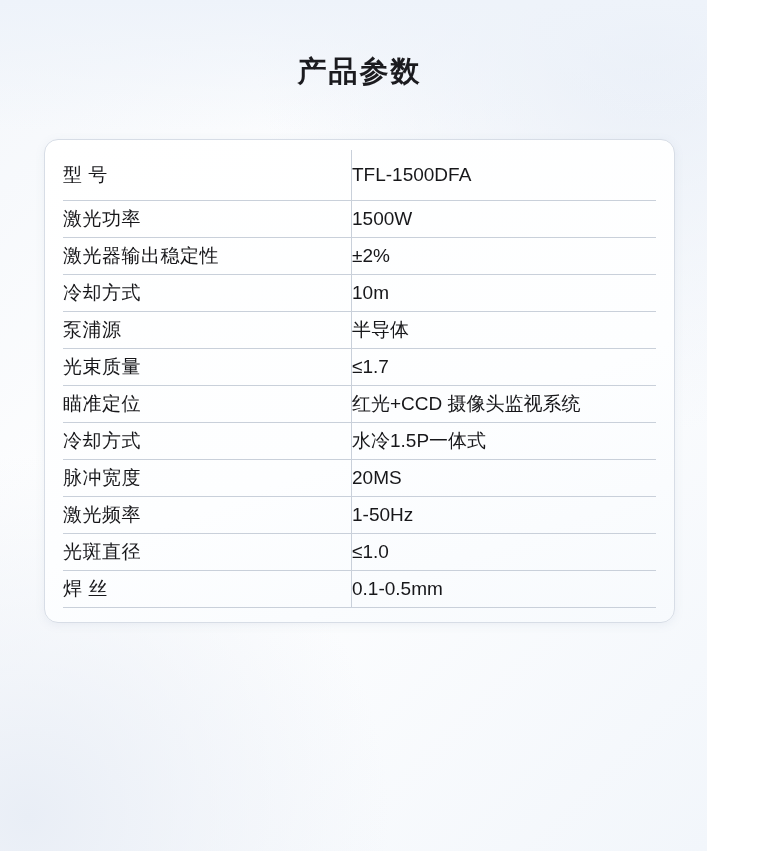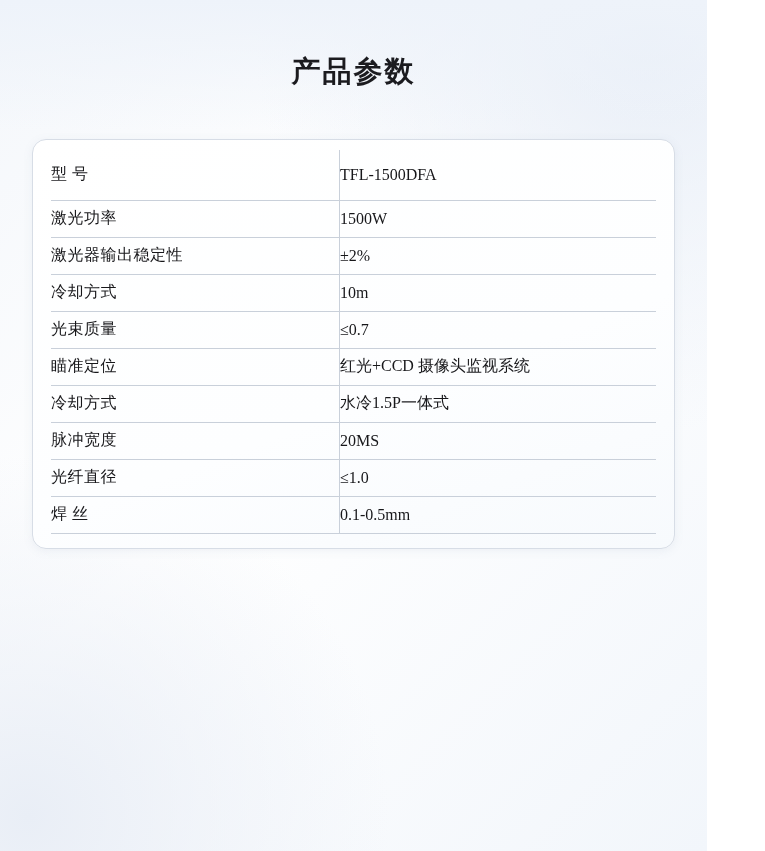--- a/index.html
+++ b/index.html
@@ -15,20 +15,21 @@
   }
   .page {
     position: relative;
     width: 707px;
     height: 851px;
     background:
       radial-gradient(circle at 92% 4%, #e8eef7 0%, rgba(232,238,247,0) 38%),
       radial-gradient(circle at 4% 96%, #e9eef6 0%, rgba(233,238,246,0) 34%),
       linear-gradient(135deg, #f4f7fb 0%, #ffffff 45%, #f2f6fb 100%);
     box-sizing: border-box;
+    padding-left: 12px;
   }
   .page::before {
     content: "";
     position: absolute;
     top: 0;
     left: 0;
     right: 0;
     height: 130px;
     background: linear-gradient(180deg, #eef3fa 0%, rgba(255,255,255,0) 100%);
     pointer-events: none;
@@ -62,25 +63,24 @@
     height: 37px;
   }
   table.spec tr.first-row {
     height: 50px;
   }
   table.spec tr.last-row {
     height: 58px;
   }
   table.spec td {
     border-bottom: 1px solid #c9d0da;
-    font-size: 16px;
+    font-size: 19px;
     color: #17171a;
     vertical-align: middle;
     padding: 0;
-    font-family: Liberation Serif, serif;
   }
   table.spec tr.last-row td {
     border-bottom: none;
   }
   td.label {
     width: 288px;
     padding-left: 24px;
     border-right: 1px solid #c9d0da;
     letter-spacing: 0.5px;
   }
@@ -110,37 +110,45 @@
           </tr>
           <tr>
             <td class="label">激光器输出稳定性</td>
             <td class="value">±2%</td>
           </tr>
           <tr>
             <td class="label">冷却方式</td>
             <td class="value">10m</td>
           </tr>
           <tr>
+            <td class="label">泵浦源</td>
+            <td class="value">半导体</td>
+          </tr>
+          <tr>
             <td class="label">光束质量</td>
-            <td class="value">≤0.7</td>
+            <td class="value">≤1.7</td>
           </tr>
           <tr>
             <td class="label">瞄准定位</td>
             <td class="value">红光+CCD 摄像头监视系统</td>
           </tr>
           <tr>
             <td class="label">冷却方式</td>
             <td class="value">水冷1.5P一体式</td>
           </tr>
           <tr>
             <td class="label">脉冲宽度</td>
             <td class="value">20MS</td>
           </tr>
           <tr>
-            <td class="label">光纤直径</td>
+            <td class="label">激光频率</td>
+            <td class="value">1-50Hz</td>
+          </tr>
+          <tr>
+            <td class="label">光斑直径</td>
             <td class="value">≤1.0</td>
           </tr>
           <tr>
             <td class="label lbl-wide">焊    丝</td>
             <td class="value">0.1-0.5mm</td>
           </tr>
         </tbody>
     </table>
   </div>
 </div>

